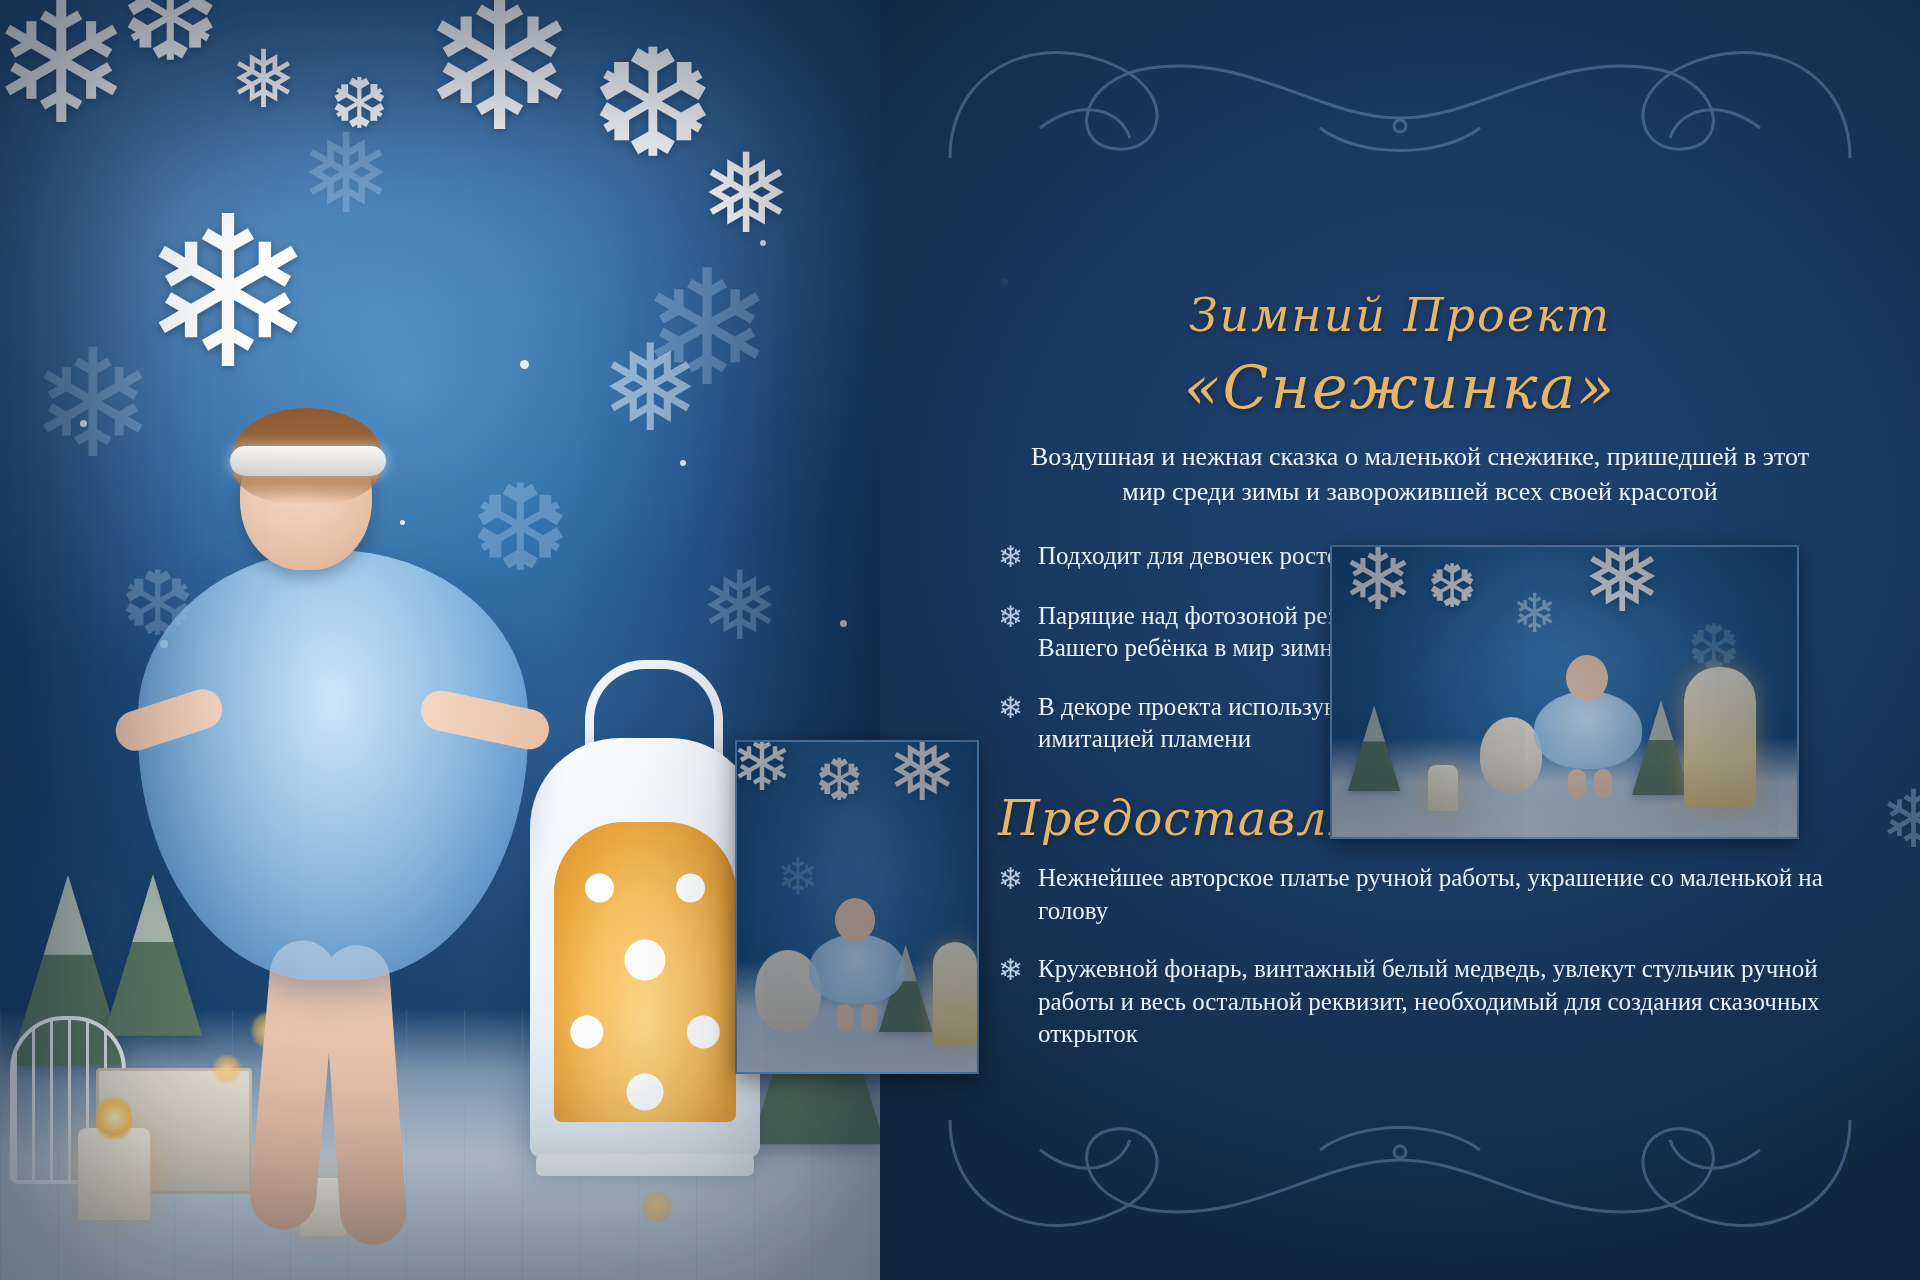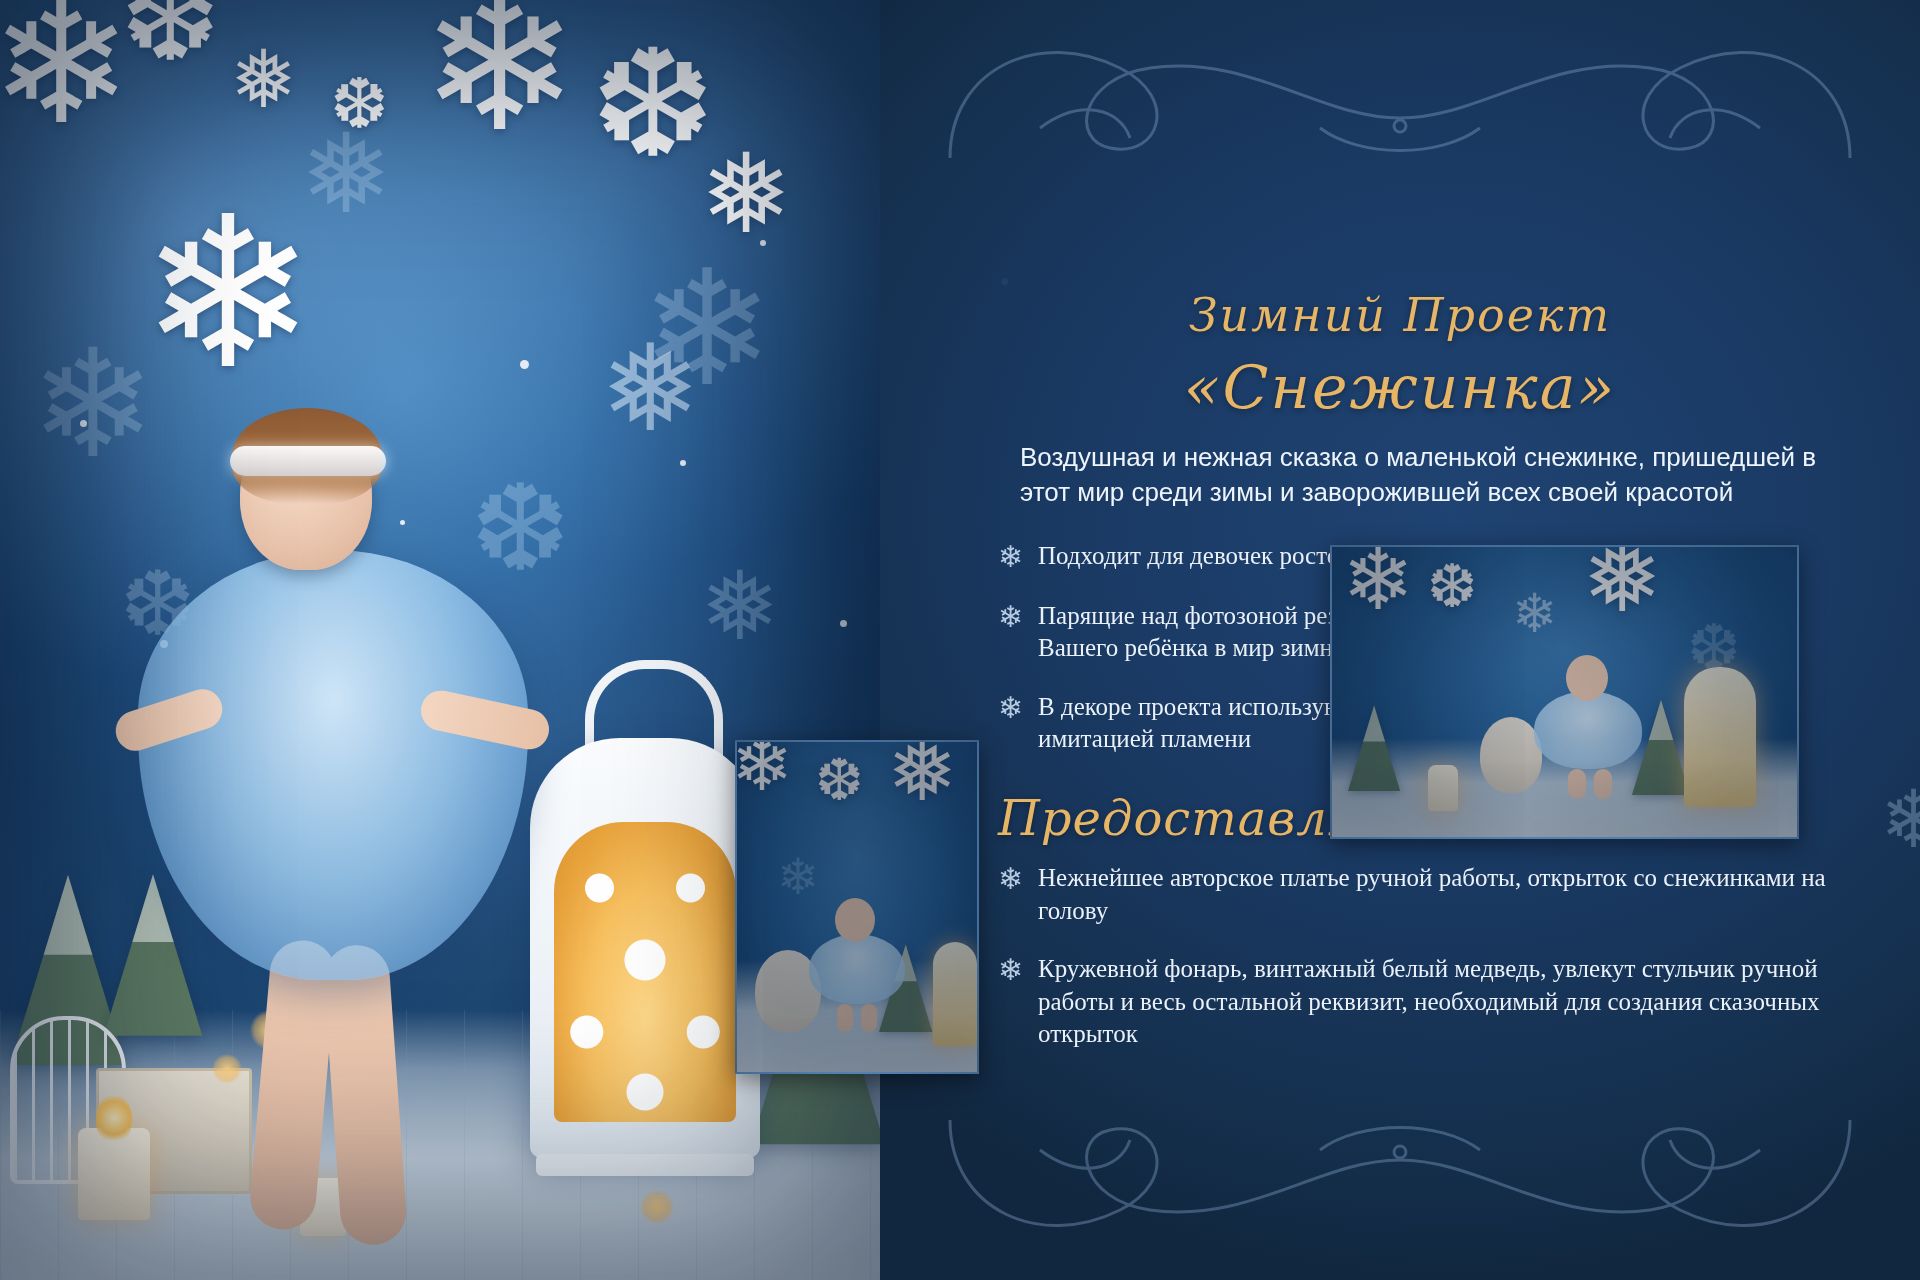--- a/index.html
+++ b/index.html
@@ -226,24 +226,25 @@
     color: #e6b566;
     letter-spacing: 2px;
     text-shadow: 0 2px 6px rgba(0,0,0,0.35);
   }
   .heading.line1 { top: 288px; font-size: 46px; }
   .heading.line2 { top: 352px; font-size: 60px; }
 
   .lead {
     position: absolute;
     left: 140px; top: 440px; width: 800px;
+    text-align: center;
     color: #eef4fb;
     font-size: 26px;
     line-height: 1.34;
-    font-family: Liberation Sans, sans-serif;
+    font-family: Liberation Serif, serif;
   }
 
   .bullets {
     position: absolute;
     left: 118px; top: 540px; width: 820px;
   }
   .bullet {
     display: flex;
     align-items: flex-start;
     margin-bottom: 26px;
@@ -424,21 +425,21 @@
         <span class="mark">❄</span>
         <span class="txt">В декоре проекта используются полностью безопасные свечи с имитацией пламени</span>
       </div>
     </div>
 
     <div class="subheading">Предоставляются:</div>
 
     <div class="bullets2">
       <div class="bullet">
         <span class="mark">❄</span>
-        <span class="txt">Нежнейшее авторское платье ручной работы, открыток со снежинками на голову</span>
+        <span class="txt">Нежнейшее авторское платье ручной работы, украшение со маленькой на голову</span>
       </div>
       <div class="bullet">
         <span class="mark">❄</span>
         <span class="txt">Кружевной фонарь, винтажный белый медведь, увлекут стульчик ручной работы и весь остальной реквизит, необходимый для создания сказочных открыток</span>
       </div>
     </div>
 
     <svg class="flourish bottom" viewBox="0 0 960 180">
       <g fill="none" stroke="#7f9fc4" stroke-width="3" opacity="0.75">
         <path d="M30,150 C30,60 120,20 200,60 C260,90 240,150 190,140 C150,132 160,70 230,60 C330,46 400,110 480,110 C560,110 630,46 730,60 C800,70 810,132 770,140 C720,150 700,90 760,60 C840,20 930,60 930,150"></path>

